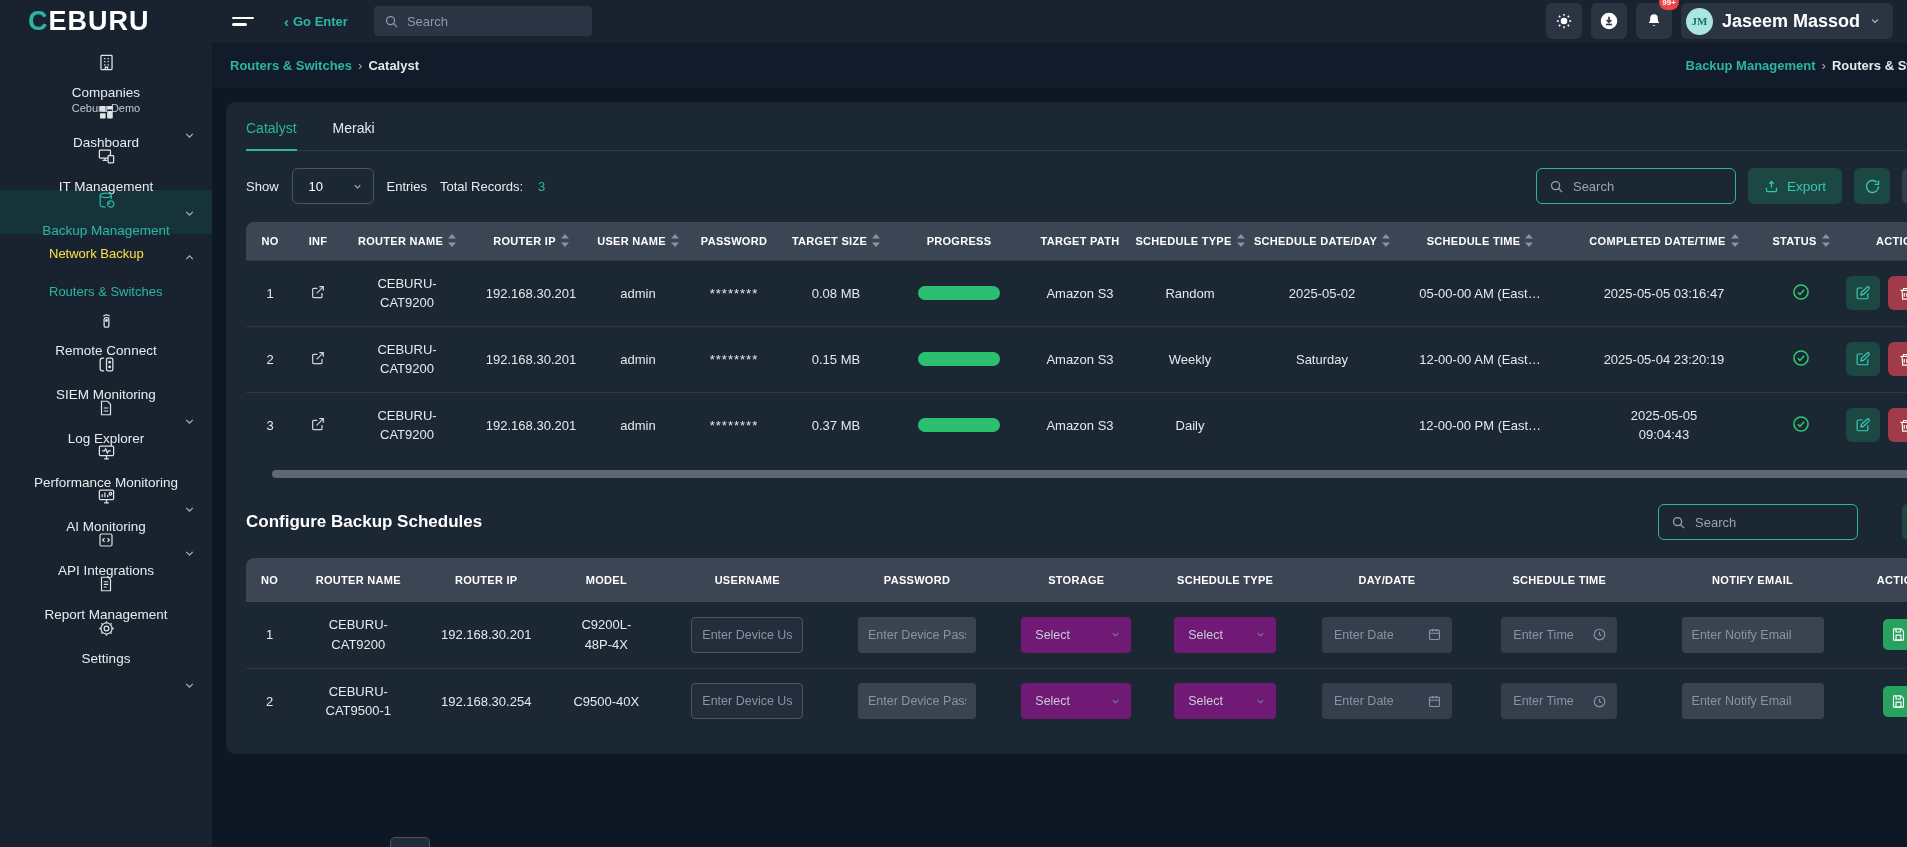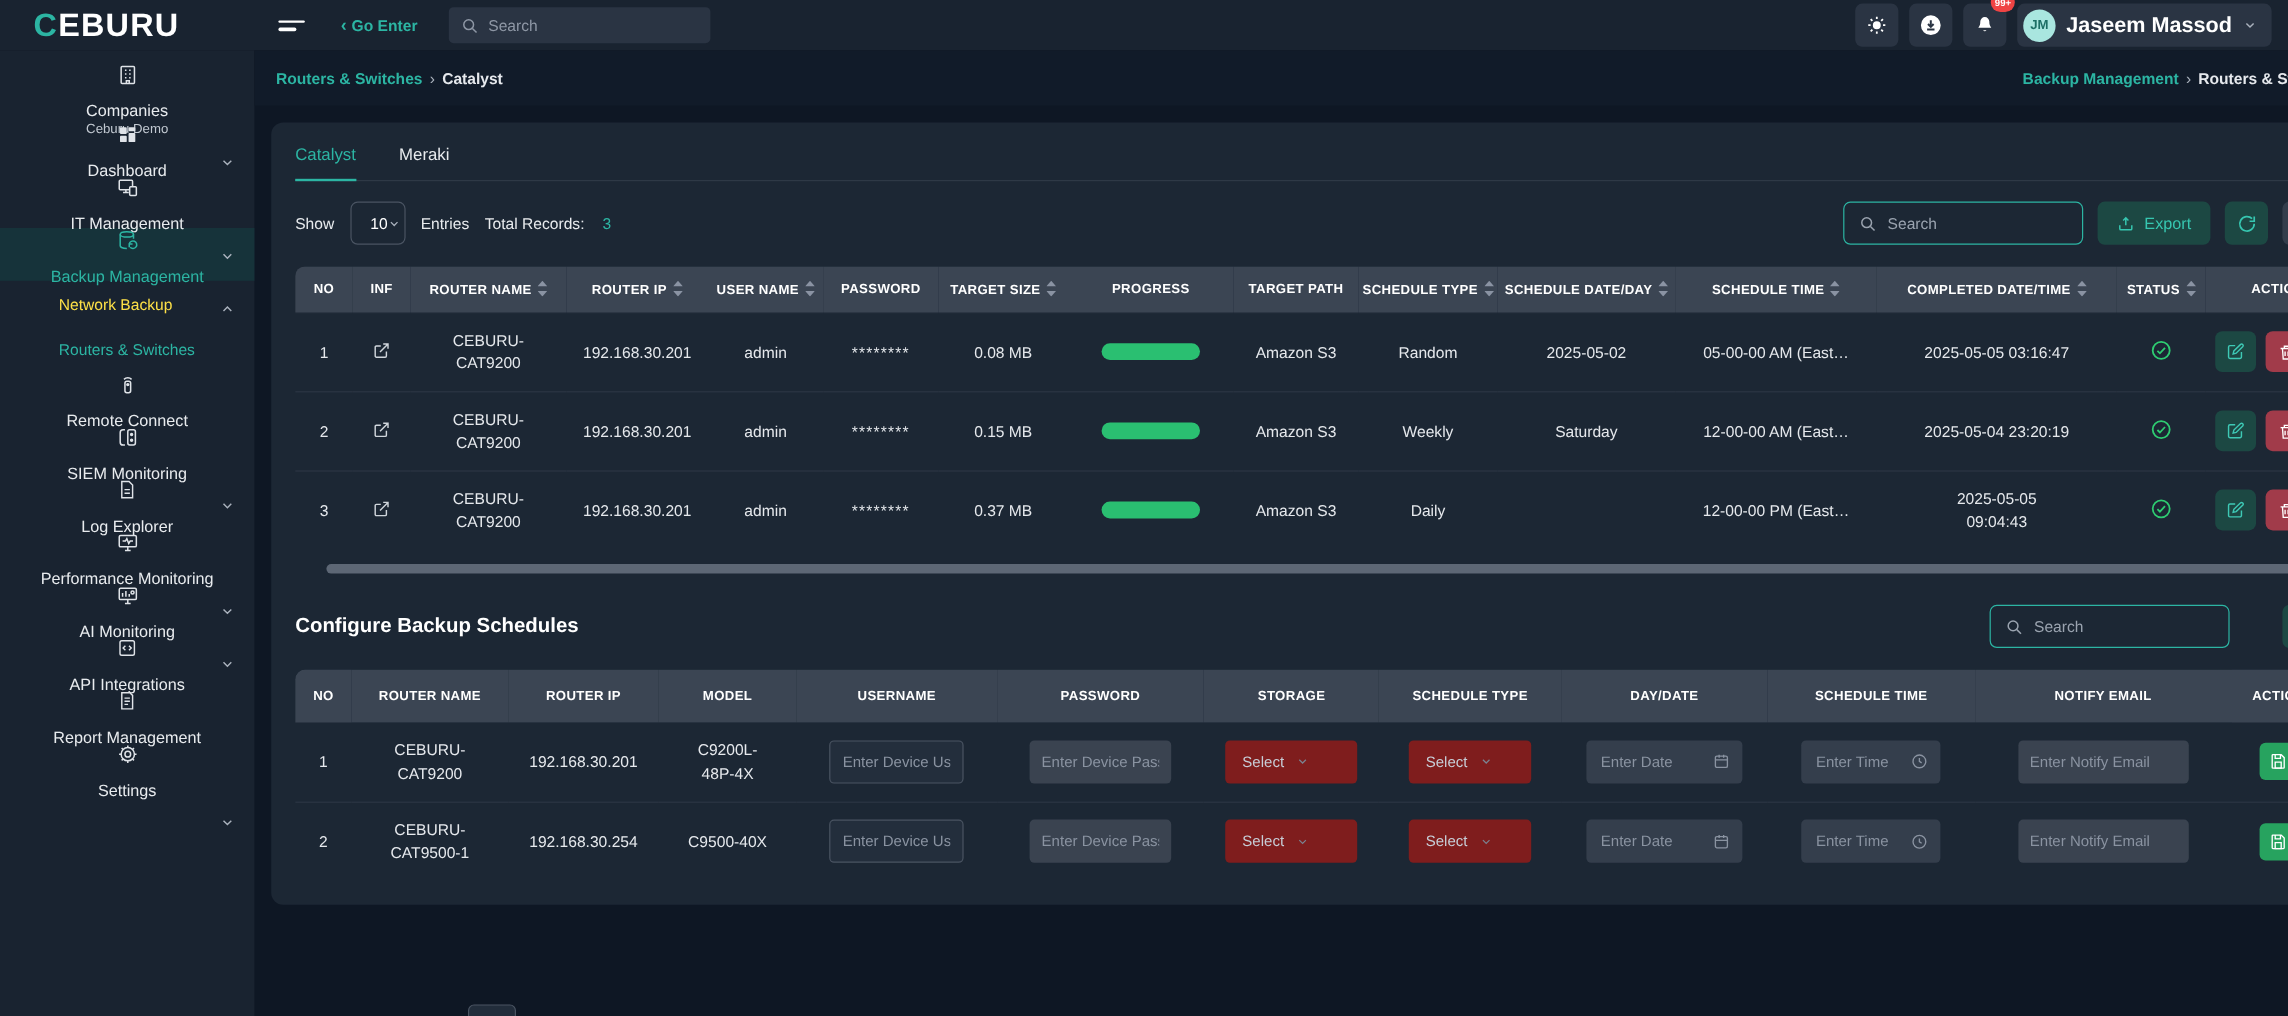--- a/index.html
+++ b/index.html
@@ -18,21 +18,21 @@
   .hamburger div:nth-child(2){ width:70%; }
   .goback { color:#2cb5a3; font-weight:600; margin-left:30px; display:flex; align-items:center; gap:4px; cursor:pointer; }
   .goback .chev { font-size:15px; }
   .tb-search { margin-left:26px; width:218px; height:30px; background:#2a3443; border-radius:4px; display:flex; align-items:center; padding:0 10px; gap:8px; }
   .tb-search input { background:transparent; border:0; outline:0; color:#cfd5db; font-size:13px; width:100%; font-family:inherit; }
   .tb-search input::placeholder { color:#8e97a5; }
   .tb-right { margin-left:auto; margin-right:14px; display:flex; align-items:center; gap:9px; }
   .icon-btn { width:36px; height:36px; border-radius:6px; background:#2a3443; display:flex; align-items:center; justify-content:center; color:#fff; position:relative; cursor:pointer; }
   .badge { position:absolute; top:-9px; right:-7px; background:#ef4444; color:#fff; font-size:8px; font-weight:700; min-width:19px; height:16px; border-radius:9px; display:flex; align-items:center; justify-content:center; padding:0 3px; }
   .userchip { height:36px; background:#2a3443; border-radius:6px; display:flex; align-items:center; gap:9px; padding:0 12px 0 5px; cursor:pointer; }
-  .avatar { width:27px; height:27px; border-radius:50%; background:#a9e6df; color:#1d6f66; font-size:11px; font-weight:700; display:flex; align-items:center; justify-content:center; }
+  .avatar { width:27px; height:27px; border-radius:50%; background:#a9e6df; color:#1d6f66; font-size:11px; font-weight:700; display:flex; align-items:center; justify-content:center;font-family:Liberation Serif, serif; }
   .uname { font-size:18px; font-weight:600; color:#fff; }
   
   .shell { display:flex; height:805px; }
   .sidebar { width:212px; background:#192330; padding-top:10px; flex:none; }
   .sb-item { display:flex; align-items:center; gap:13px; padding:0 16px; height:44px; color:#e8ebee; font-size:13.5px; cursor:pointer;flex-direction:column; }
   .sb-item .ic { width:20px; height:20px; flex:none; display:flex; align-items:center; justify-content:center; color:#dfe3e8; }
   .sb-item .lbl2 { line-height:1.25; }
   .sb-item .sub { font-size:11px; color:#c2c9d1; font-weight:400; }
   .sb-item .chev { margin-left:auto; color:#aab2bd; display:flex; }
   .sb-item.tall { height:50px; }
@@ -48,21 +48,21 @@
   .crumb .sep { color:#aab2bd; font-weight:400; }
   .content { padding:14px; }
   .card { background:#1c2734; border-radius:10px; padding:0 20px 20px 20px; overflow:hidden; }
   
   .tabs { display:flex; gap:36px; padding-top:18px; border-bottom:1px solid #2e3946; }
   .tab { padding-bottom:13px; font-size:14px; color:#e8ebee; cursor:pointer; border-bottom:2px solid transparent; margin-bottom:-1px; }
   .tab.active { color:#2cb5a3; border-bottom-color:#2cb5a3; }
   
   .controls { display:flex; align-items:center; margin-top:17px; gap:13px; }
   .ctl-label { color:#e8ebee; }
-  .pagesize { width:46px; height:36px; border:1px solid #4a5462; border-radius:6px; display:flex; align-items:center; justify-content:space-between; padding:0 10px 0 16px; color:#fff; cursor:pointer;text-align:center; }
+  .pagesize { width:82px; height:36px; border:1px solid #4a5462; border-radius:6px; display:flex; align-items:center; justify-content:space-between; padding:0 10px 0 16px; color:#fff; cursor:pointer;text-align:center; }
   .total-val { color:#2cb5a3; margin-left:2px; }
   .ctl-right { margin-left:auto; display:flex; align-items:center; gap:12px; }
   .srch { width:200px; height:36px; border:1px solid #2cb5a3; border-radius:6px; display:flex; align-items:center; gap:9px; padding:0 12px; background:transparent; }
   .srch input { background:transparent; border:0; outline:0; color:#cfd5db; width:100%; font-size:13px; font-family:inherit; }
   .srch input::placeholder { color:#9aa3af; }
   .btn-teal { height:36px; padding:0 16px; background:#1c4843; color:#36c6b0; border:0; border-radius:6px; font-size:13.5px; display:flex; align-items:center; gap:8px; cursor:pointer; font-family:inherit; }
   .sq-btn { width:36px; height:36px; border-radius:6px; border:0; display:flex; align-items:center; justify-content:center; cursor:pointer; }
   .sq-teal { background:#1c4843; color:#36c6b0; }
   .sq-gray { background:#333d4b; color:#fff; }
   
@@ -89,21 +89,21 @@
   .cfg-table { width:100%; margin-top:18px; border-radius:8px 8px 0 0; overflow:hidden; }
   .cfg-table th { background:#3b4553; height:44px; font-size:11px; letter-spacing:.3px; color:#fff; text-align:center; font-weight:700; white-space:nowrap; }
   .cfg-table th:first-child { border-radius:8px 0 0 0; }
   .cfg-table th:last-child { border-radius:0 8px 0 0; }
   .cfg-table td { height:66px; text-align:center; font-size:13px; border-top:1px solid #2c3644; }
   .cfg-table tr:first-child td { border-top:0; }
   .inp { height:36px; border-radius:4px; font-size:12.5px; font-family:inherit; outline:0; padding:0 10px; }
   .inp::placeholder { color:#8a93a1; }
   .inp-dark { width:112px; background:#232e3c; border:1px solid #4a5462; color:#cfd5db; }
   .inp-gray { width:118px; background:#3a4350; border:0; color:#cfd5db; }
-  .sel { height:36px; border-radius:4px; background:#7f1d1d; color:#c7cdd6; display:inline-flex; align-items:center; padding:0 10px 0 14px; cursor:pointer; font-size:12.5px; }
+  .sel { height:36px; border-radius:4px; background:#701a75; color:#c7cdd6; display:inline-flex; align-items:center; justify-content:space-between; padding:0 10px 0 14px; cursor:pointer; font-size:12.5px; }
   .sel .chev { color:#7a8391; display:flex; margin-left:10px; }
   .pick { height:36px; border-radius:4px; background:#343e4c; color:#8a93a1; display:inline-flex; align-items:center; justify-content:space-between; padding:0 10px 0 12px; cursor:pointer; font-size:12.5px; gap:10px; }
   .inp-email { width:142px; background:#3a4350; border:0; color:#cfd5db; }
   .save-btn { width:31px; height:31px; border-radius:5px; border:0; background:#27a35f; color:#fff; display:inline-flex; align-items:center; justify-content:center; cursor:pointer; }
   .partial-box { position:absolute; left:178px; bottom:-10px; width:40px; height:20px; background:#222d3b; border:1px solid #4a5462; border-radius:5px; }
   svg { display:block; }
 </style>
 </head>
 <body>
 

